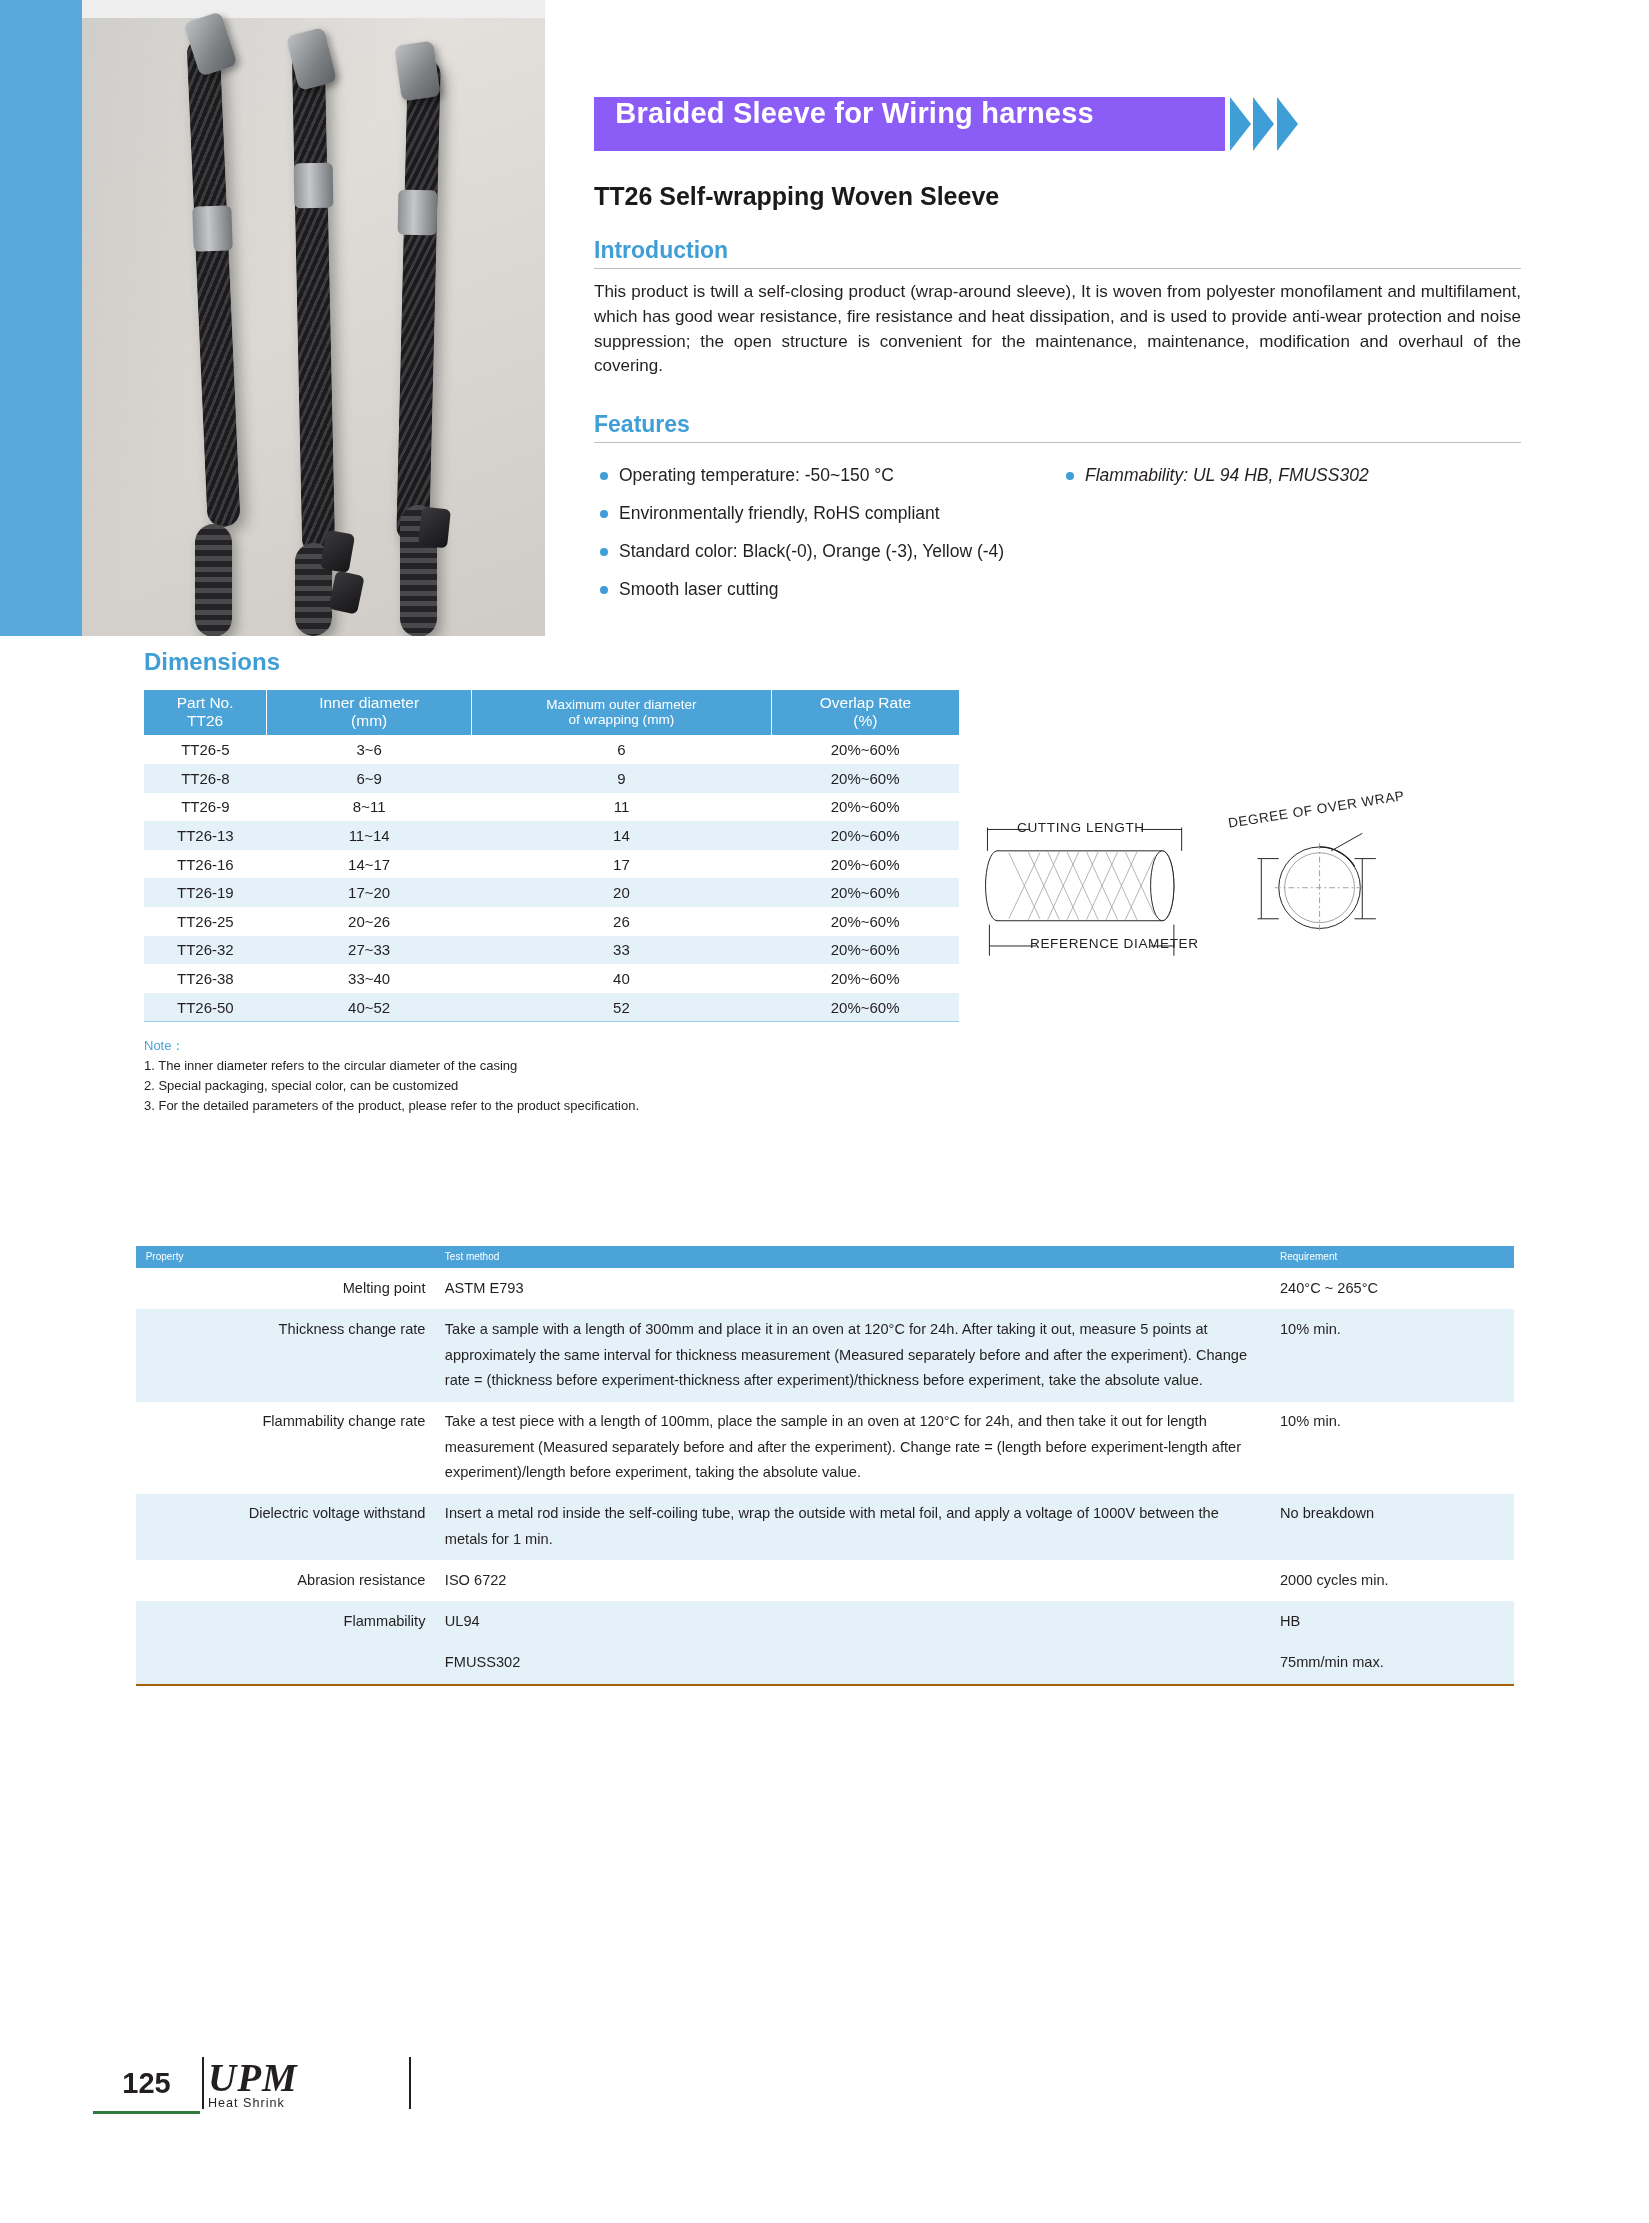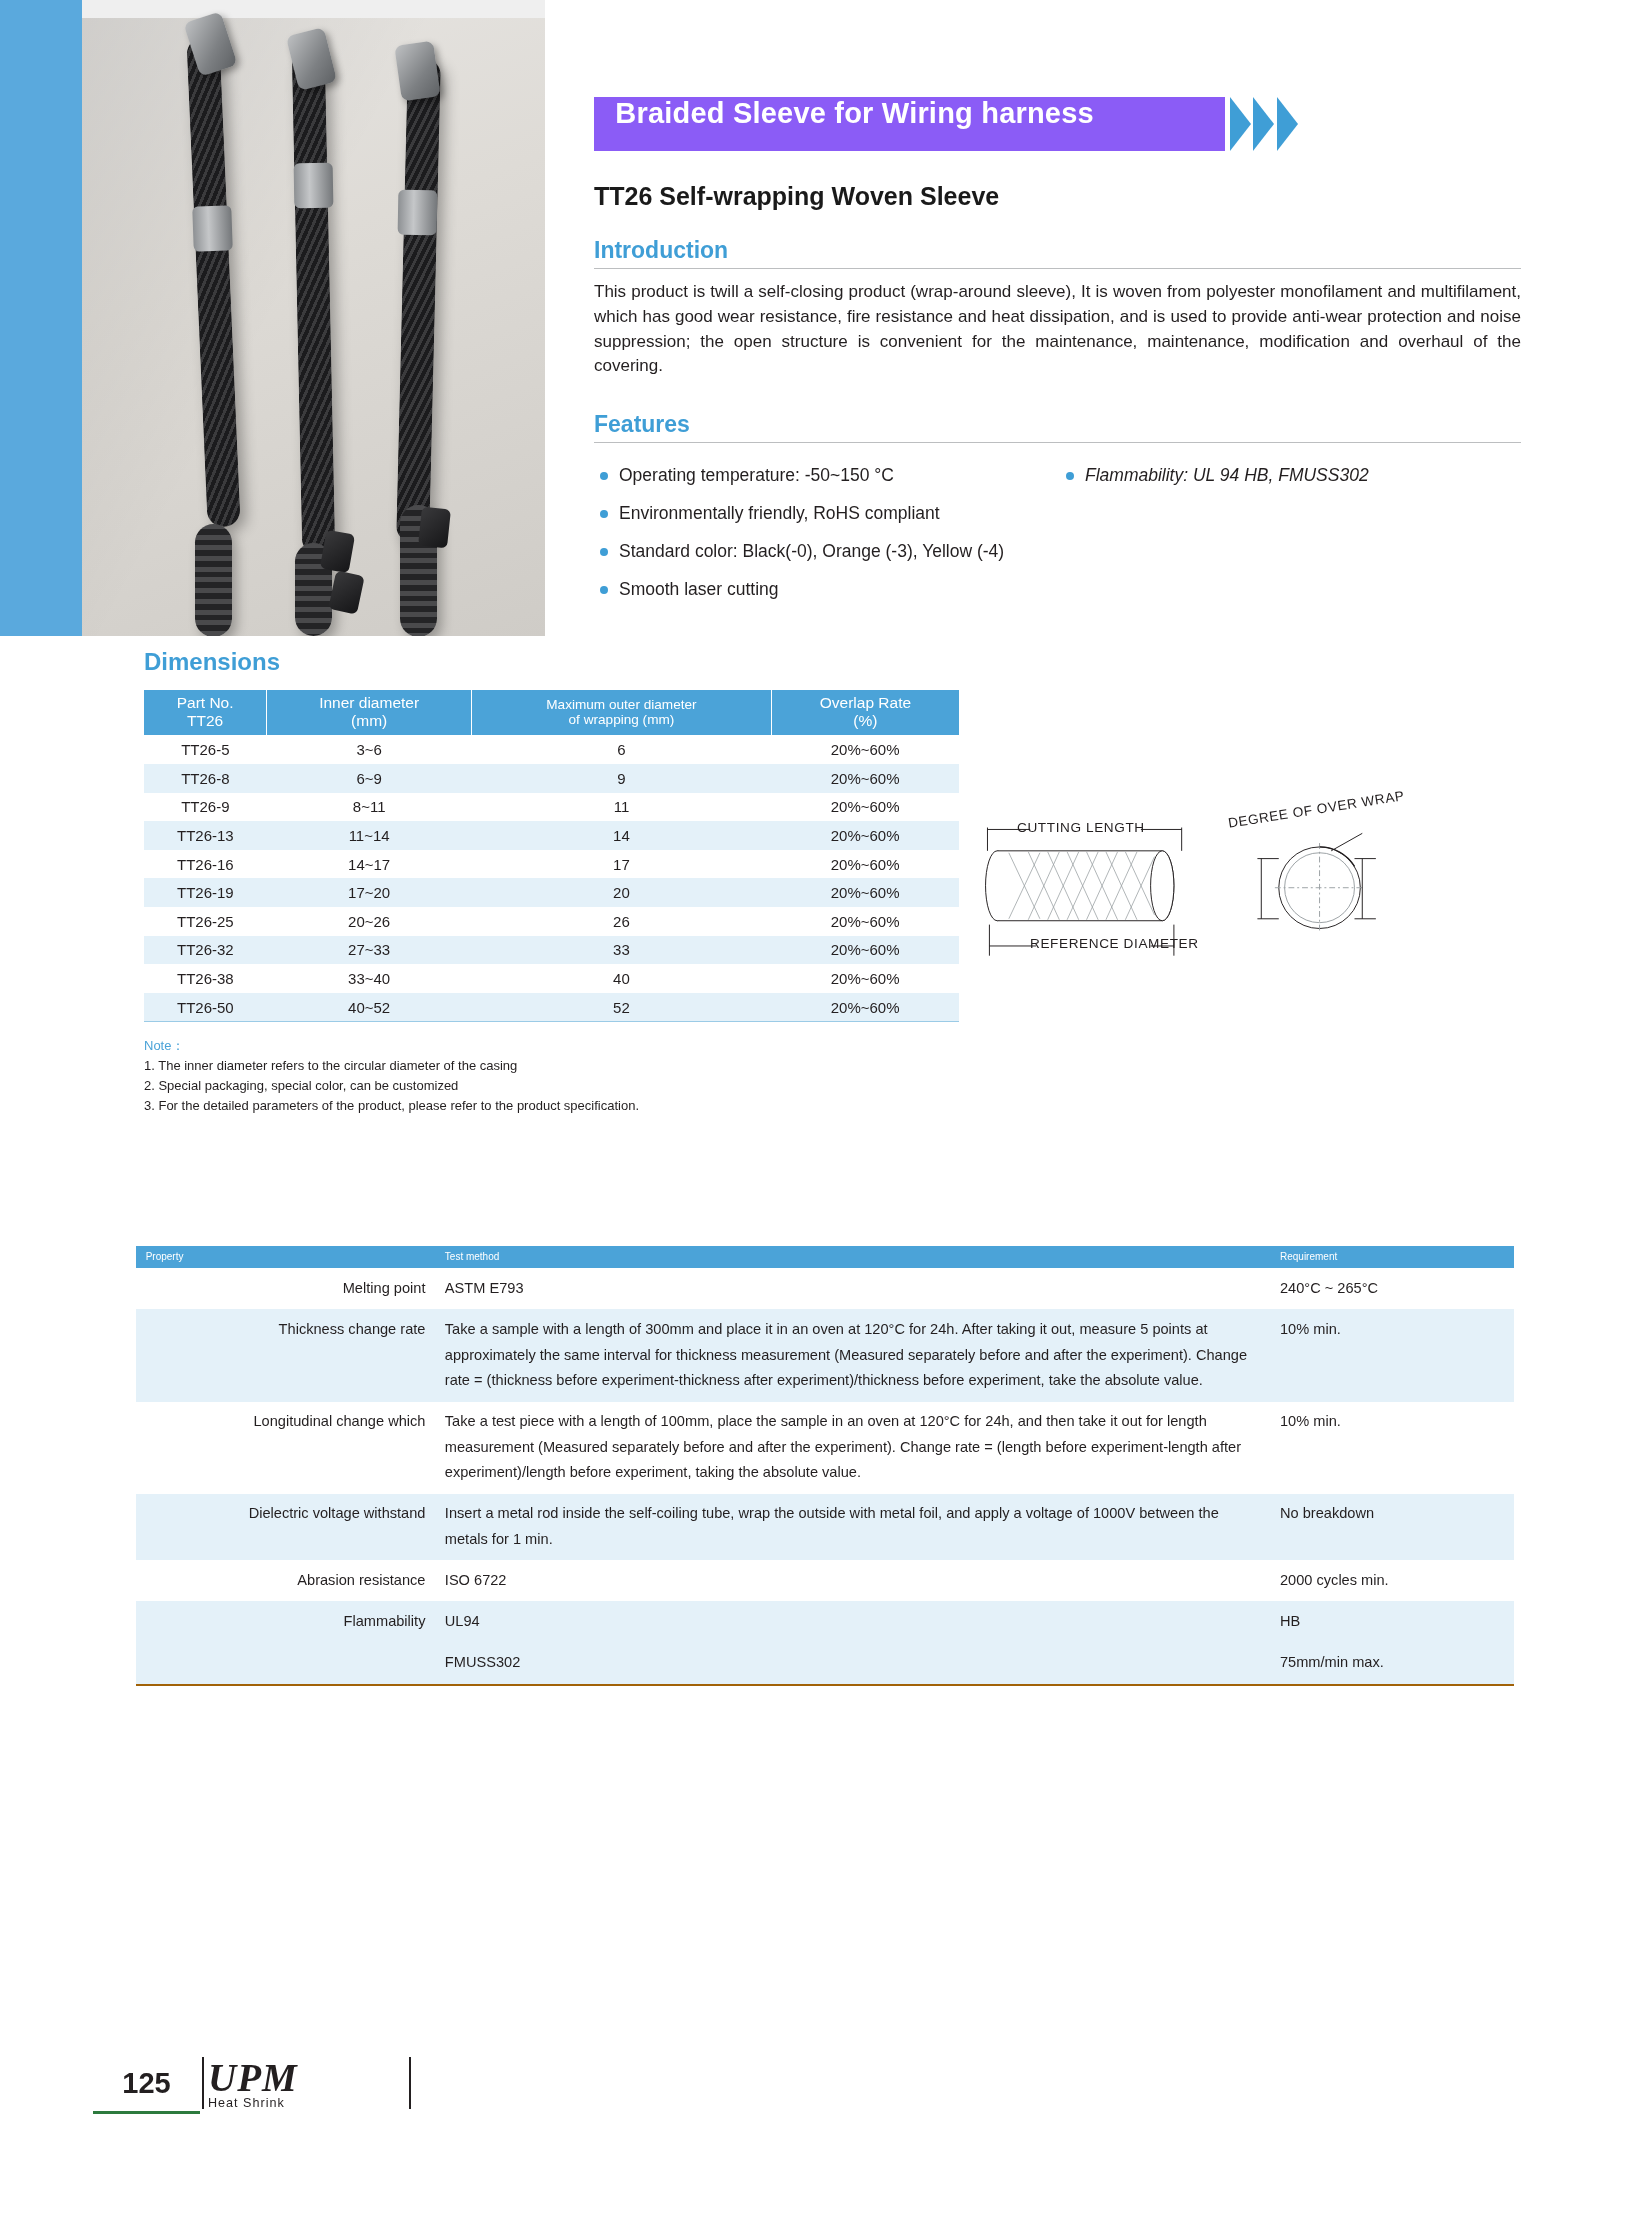--- a/index.html
+++ b/index.html
@@ -521,21 +521,21 @@
         <td class="c-prop">Melting point</td>
         <td class="c-meth">ASTM E793</td>
         <td class="c-req">240°C ~ 265°C</td>
       </tr>
       <tr class="alt">
         <td class="c-prop">Thickness change rate</td>
         <td class="c-meth">Take a sample with a length of 300mm and place it in an oven at 120°C for 24h. After taking it out, measure 5 points at approximately the same interval for thickness measurement (Measured separately before and after the experiment). Change rate = (thickness before experiment-thickness after experiment)/thickness before experiment, take the absolute value.</td>
         <td class="c-req">10% min.</td>
       </tr>
       <tr>
-        <td class="c-prop">Longitudinal change which</td>
+        <td class="c-prop">Flammability change rate</td>
         <td class="c-meth">Take a test piece with a length of 100mm, place the sample in an oven at 120°C for 24h, and then take it out for length measurement (Measured separately before and after the experiment). Change rate = (length before experiment-length after experiment)/length before experiment, taking the absolute value.</td>
         <td class="c-req">10% min.</td>
       </tr>
       <tr class="alt">
         <td class="c-prop">Dielectric voltage withstand</td>
         <td class="c-meth">Insert a metal rod inside the self-coiling tube, wrap the outside with metal foil, and apply a voltage of 1000V between the metals for 1 min.</td>
         <td class="c-req">No breakdown</td>
       </tr>
       <tr>
         <td class="c-prop">Abrasion resistance</td>

